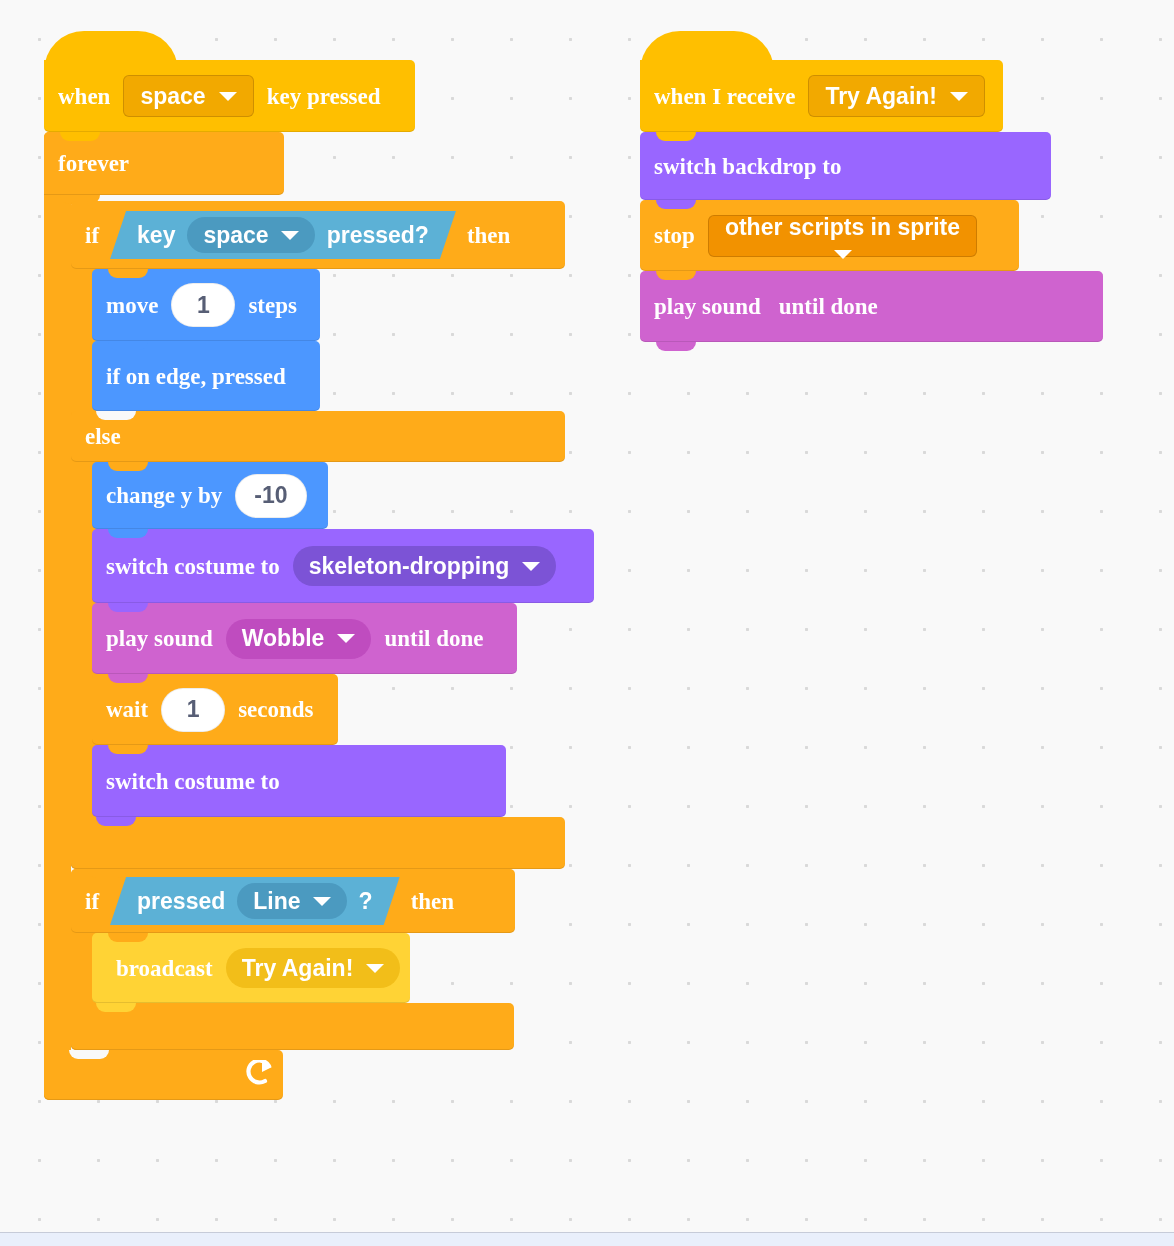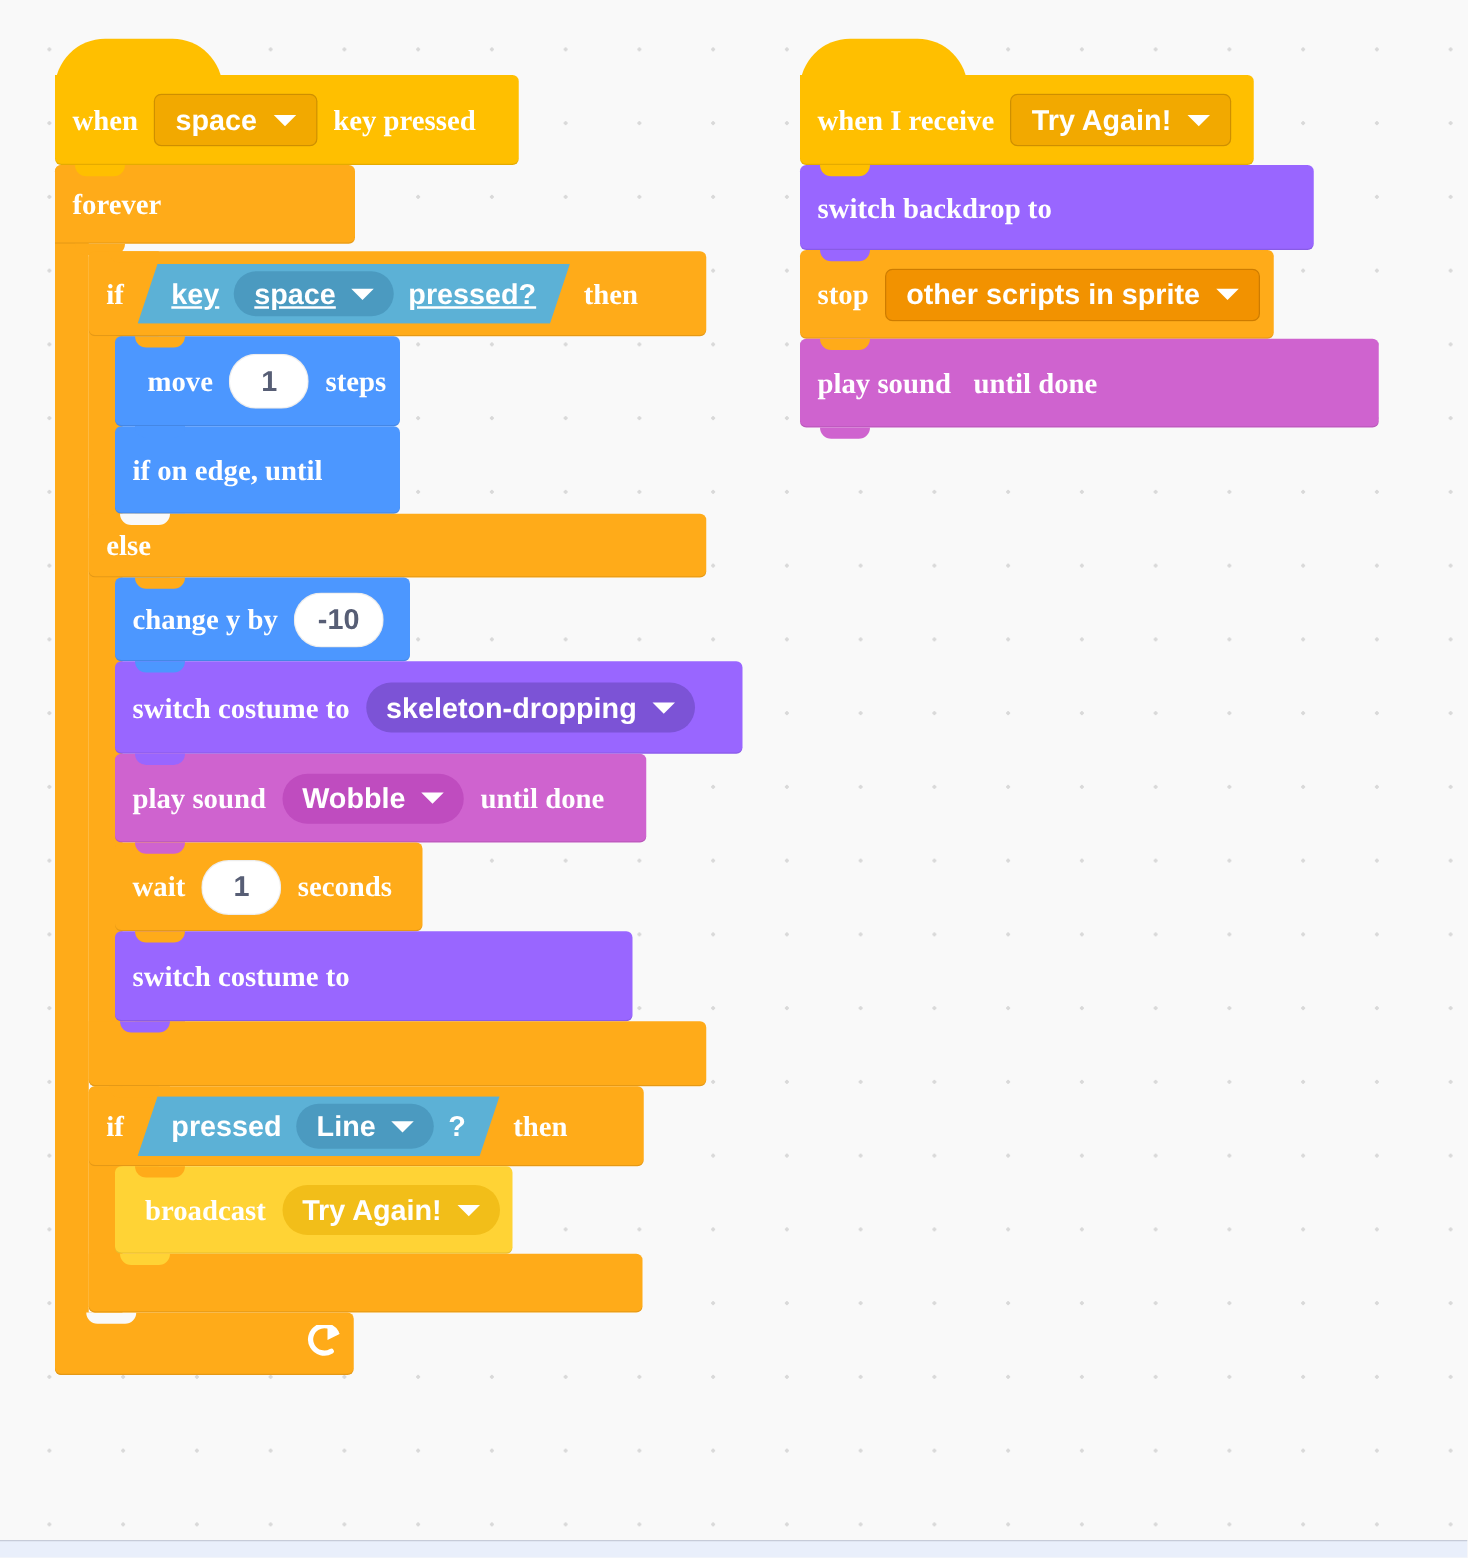--- a/index.html
+++ b/index.html
@@ -133,49 +133,49 @@
       <span class="lbl">key pressed</span>
     </div>
 
     <div class="blk cleft stack" style="left:71px;top:201px;width:27px;height:668px;background:#FFAB19;border-radius:5px 0 0 5px;"></div>
     <div class="blk stack" style="left:71px;top:201px;width:494px;height:68px;background:#FFAB19;border-radius:5px;">
       <div class="notch-top" style="background:#FFAB19;"></div>
       <div class="notch-bot" style="background:#FFAB19;"></div>
     </div>
     <div class="row" style="left:71px;top:201px;height:68px;">
       <span class="lbl first">if</span>
-      <span class="hex" style="background:#5CB1D6;text-decoration:underline;">
+      <span class="hex" style="background:#5CB1D6;">
         <span class="hexinner">key</span>
         <span class="hexfield" style="background:#4B9AC0;">
           <span>space</span>
           <span class="caret"></span>
         </span>
         <span class="hexinner">pressed?</span>
       </span>
       <span class="lbl">then</span>
     </div>
 
     <div class="blk stack" style="left:92px;top:269px;width:228px;height:72px;background:#4C97FF;border-radius:5px;">
       <div class="notch-top" style="background:#FFAB19;"></div>
       <div class="notch-bot" style="background:#4C97FF;"></div>
     </div>
-    <div class="row" style="left:92px;top:269px;height:72px;padding-left:12px;">
+    <div class="row" style="left:92px;top:269px;height:72px;">
       <span class="lbl first">move</span>
       <span class="field white">
         <span>1</span>
       </span>
       <span class="lbl">steps</span>
     </div>
 
     <div class="blk stack" style="left:92px;top:341px;width:228px;height:70px;background:#4C97FF;border-radius:5px;">
       <div class="notch-top" style="background:#4C97FF;"></div>
       <div class="notch-bot" style="background:#4C97FF;"></div>
     </div>
     <div class="row" style="left:92px;top:341px;height:70px;">
-      <span class="lbl first">if on edge, until</span>
+      <span class="lbl first">if on edge, pressed</span>
     </div>
 
     <div class="blk stack" style="left:71px;top:411px;width:494px;height:51px;background:#FFAB19;border-radius:5px;">
       <div class="notch-top" style="background:#F9F9F9;left:25px;"></div>
       <div class="notch-bot" style="background:#FFAB19;left:25px;"></div>
     </div>
     <div class="row" style="left:71px;top:411px;height:51px;">
       <span class="lbl first">else</span>
     </div>
 
@@ -296,21 +296,21 @@
     <div class="row" style="left:640px;top:132px;height:68px;">
       <span class="lbl first">switch backdrop to</span>
     </div>
 
     <div class="blk stack" style="left:640px;top:200px;width:379px;height:71px;background:#FFAB19;border-radius:5px;">
       <div class="notch-top" style="background:#9966FF;"></div>
       <div class="notch-bot" style="background:#FFAB19;"></div>
     </div>
     <div class="row" style="left:640px;top:200px;height:71px;">
       <span class="lbl first">stop</span>
-      <span class="field rect" style="background:#F29200;">
+      <span class="field rect" style="background:#F29200;flex-direction:column;">
         <span>other scripts in sprite</span>
         <span class="caret"></span>
       </span>
     </div>
 
     <div class="blk stack" style="left:640px;top:271px;width:463px;height:71px;background:#CF63CF;border-radius:5px;">
       <div class="notch-top" style="background:#FFAB19;"></div>
       <div class="notch-bot" style="background:#CF63CF;"></div>
     </div>
     <div class="row" style="left:640px;top:271px;height:71px;">

